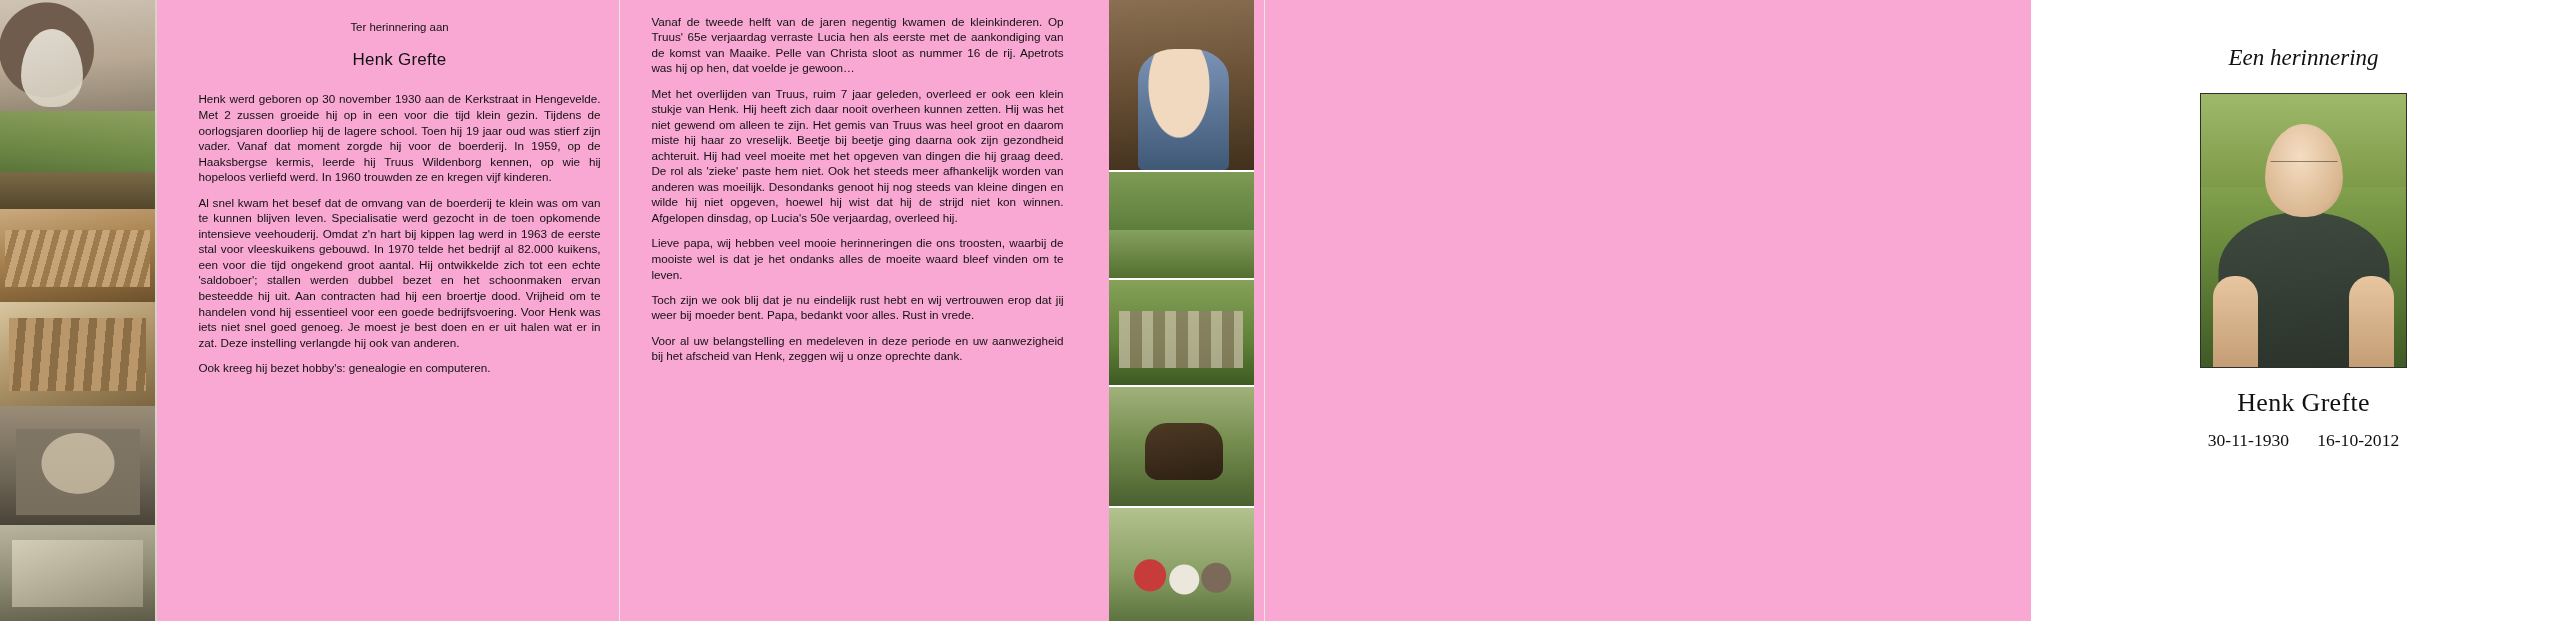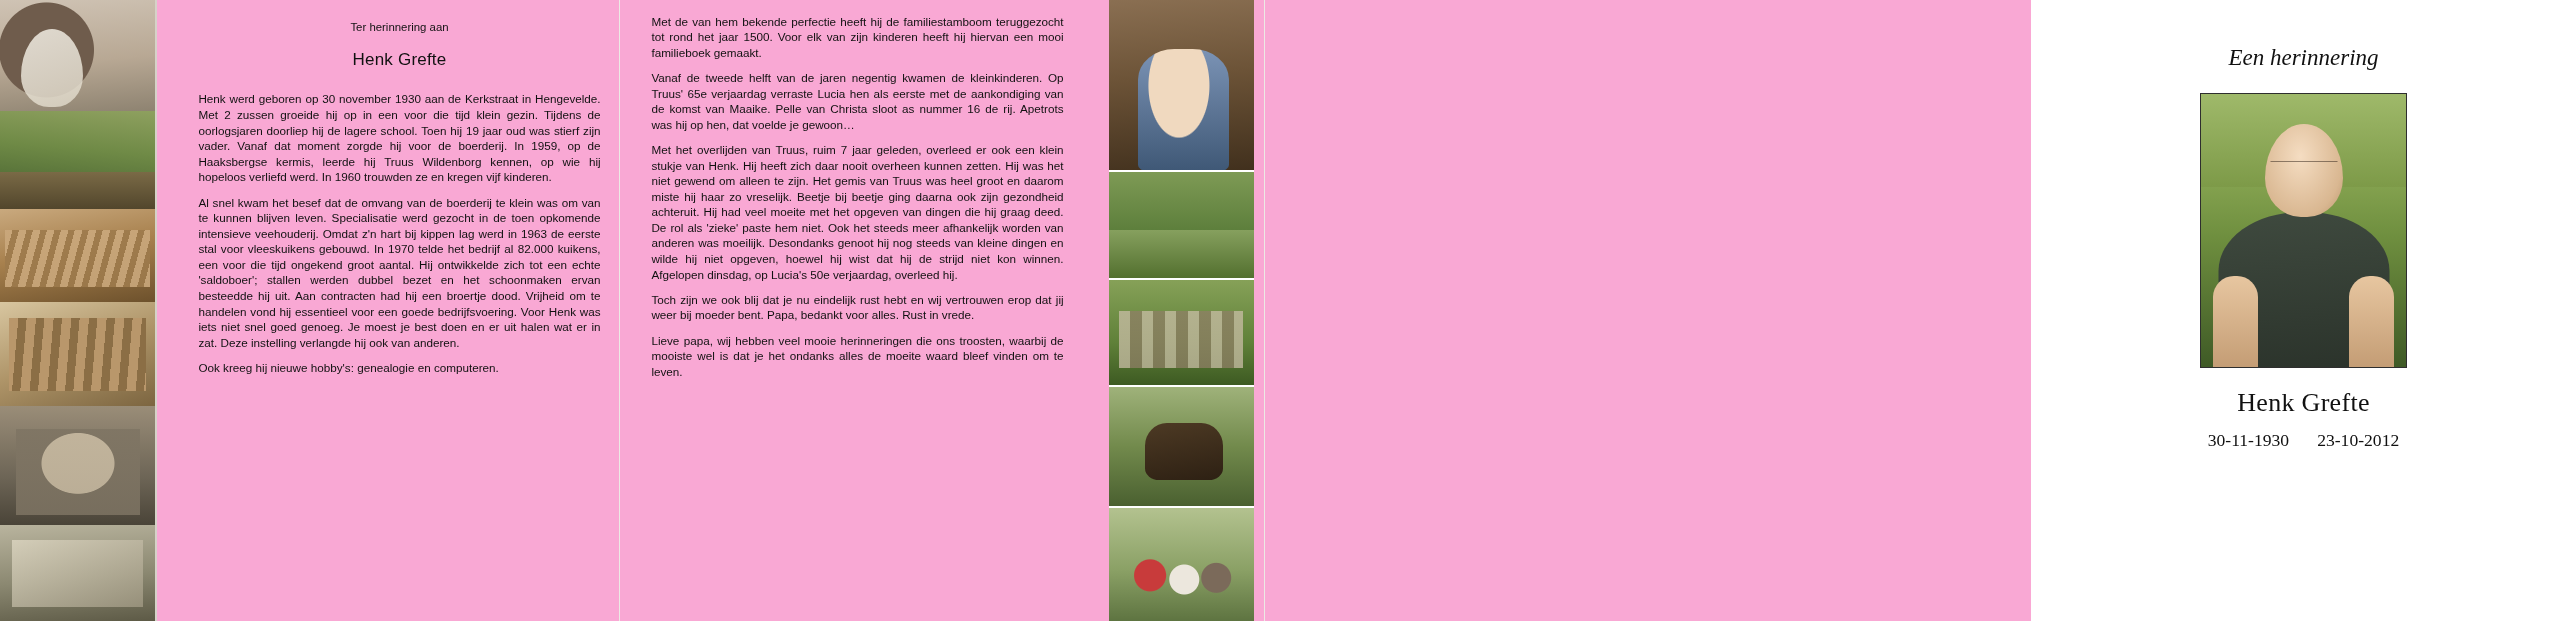--- a/index.html
+++ b/index.html
@@ -321,31 +321,31 @@
         <span class="lbl">Groepsfoto</span>
       </div>
   </div>
   <div class="collage-divider"></div>
 
   <div class="col col-1">
     <div class="intro-line">Ter herinnering aan</div>
     <div class="deceased-name">Henk Grefte</div>
     <p>Henk werd geboren op 30 november 1930 aan de Kerkstraat in Hengevelde. Met 2 zussen groeide hij op in een voor die tijd klein gezin. Tijdens de oorlogsjaren doorliep hij de lagere school. Toen hij 19 jaar oud was stierf zijn vader. Vanaf dat moment zorgde hij voor de boerderij. In 1959, op de Haaksbergse kermis, leerde hij Truus Wildenborg kennen, op wie hij hopeloos verliefd werd. In 1960 trouwden ze en kregen vijf kinderen.</p>
     <p>Al snel kwam het besef dat de omvang van de boerderij te klein was om van te kunnen blijven leven. Specialisatie werd gezocht in de toen opkomende intensieve veehouderij. Omdat z'n hart bij kippen lag werd in 1963 de eerste stal voor vleeskuikens gebouwd. In 1970 telde het bedrijf al 82.000 kuikens, een voor die tijd ongekend groot aantal. Hij ontwikkelde zich tot een echte 'saldoboer'; stallen werden dubbel bezet en het schoonmaken ervan besteedde hij uit. Aan contracten had hij een broertje dood. Vrijheid om te handelen vond hij essentieel voor een goede bedrijfsvoering. Voor Henk was iets niet snel goed genoeg. Je moest je best doen en er uit halen wat er in zat. Deze instelling verlangde hij ook van anderen.</p>
-    <p>Ook kreeg hij nieuwe hobby's: genealogie en computeren.</p>
+    <p>Ook kreeg hij bezet hobby's: genealogie en computeren.</p>
   </div>
 
   <div class="fold-line" style="left:619px;"></div>
 
   <div class="col col-2">
-    <p>Met de van hem bekende perfectie heeft hij de familiestamboom teruggezocht tot rond het jaar 1500. Voor elk van zijn kinderen heeft hij hiervan een mooi familieboek gemaakt.</p>
     <p>Vanaf de tweede helft van de jaren negentig kwamen de kleinkinderen. Op Truus' 65e verjaardag verraste Lucia hen als eerste met de aankondiging van de komst van Maaike. Pelle van Christa sloot as nummer 16 de rij. Apetrots was hij op hen, dat voelde je gewoon…</p>
     <p>Met het overlijden van Truus, ruim 7 jaar geleden, overleed er ook een klein stukje van Henk. Hij heeft zich daar nooit overheen kunnen zetten. Hij was het niet gewend om alleen te zijn. Het gemis van Truus was heel groot en daarom miste hij haar zo vreselijk. Beetje bij beetje ging daarna ook zijn gezondheid achteruit. Hij had veel moeite met het opgeven van dingen die hij graag deed. De rol als 'zieke' paste hem niet. Ook het steeds meer afhankelijk worden van anderen was moeilijk. Desondanks genoot hij nog steeds van kleine dingen en wilde hij niet opgeven, hoewel hij wist dat hij de strijd niet kon winnen. Afgelopen dinsdag, op Lucia's 50e verjaardag, overleed hij.</p>
+    <p>Lieve papa, wij hebben veel mooie herinneringen die ons troosten, waarbij de mooiste wel is dat je het ondanks alles de moeite waard bleef vinden om te leven.</p>
     <p>Toch zijn we ook blij dat je nu eindelijk rust hebt en wij vertrouwen erop dat jij weer bij moeder bent. Papa, bedankt voor alles. Rust in vrede.</p>
-    <p>Lieve papa, wij hebben veel mooie herinneringen die ons troosten, waarbij de mooiste wel is dat je het ondanks alles de moeite waard bleef vinden om te leven.</p>
+    <p>Voor al uw belangstelling en medeleven in deze periode en uw aanwezigheid bij het afscheid van Henk, zeggen wij u onze oprechte dank.</p>
   </div>
 
   <div class="photo-strip">
     <div class="ps ps1"></div>
     <div class="ps ps2"></div>
     <div class="ps ps3"></div>
     <div class="ps ps4"></div>
     <div class="ps ps5"></div>
   </div>
 
@@ -357,18 +357,18 @@
       <div class="portrait-sky"></div>
       <div class="portrait-body"></div>
       <div class="portrait-arm-l"></div>
       <div class="portrait-arm-r"></div>
       <div class="portrait-head"></div>
       <div class="portrait-glasses"></div>
     </div>
     <div class="memorial-name">Henk Grefte</div>
     <div class="memorial-dates">
       <span>30-11-1930</span>
-      <span>23-10-2012</span>
+      <span>16-10-2012</span>
     </div>
   </div>
 
 </div>
 
 
 </body></html>

